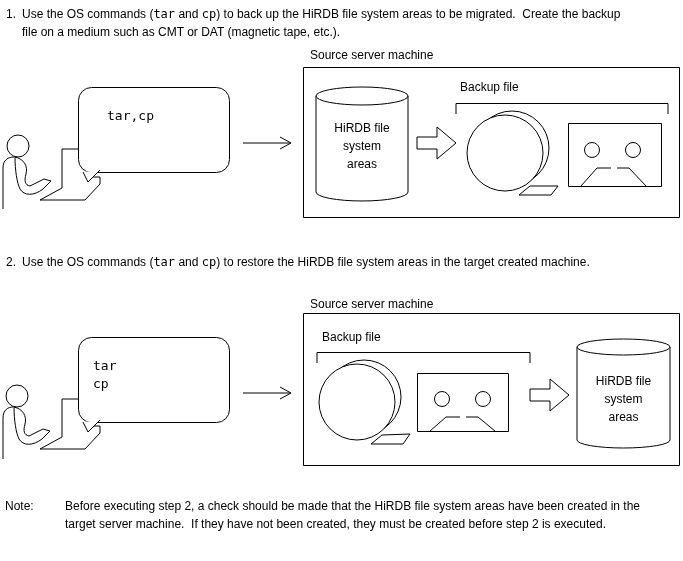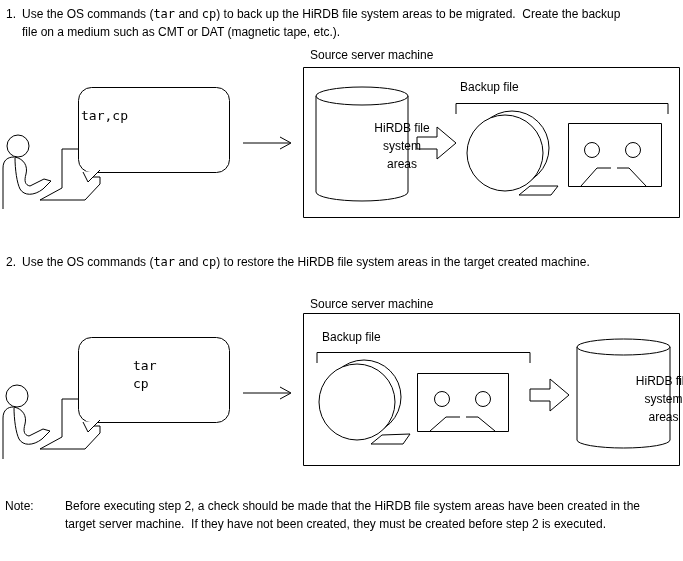--- a/index.html
+++ b/index.html
@@ -3,21 +3,21 @@
 <meta charset="utf-8">
 <style>
   html,body{margin:0;padding:0;background:#fff;}
   #canvas{
     position:relative;width:683px;height:561px;background:#ffffff;
     font-family:"Liberation Sans","DejaVu Sans",sans-serif;color:#000;overflow:hidden;
   }
   .abs{position:absolute;}
   .txt{font-size:12px;line-height:18px;color:#000;}
   .pre{white-space:pre-wrap;}
-  .preline{white-space:pre-line;padding-left:40px;}
+  .preline{white-space:pre-line;}
   .mono{font-family:"DejaVu Sans Mono","Liberation Mono",monospace;}
   .steprow{display:flex;align-items:flex-start;}
   .stepnum{width:16px;flex:0 0 16px;}
   .stepbody{width:612px;}
   .noterow{display:flex;align-items:flex-start;}
   .notelabel{width:43px;flex:0 0 43px;}
   .notebody{width:592px;margin-left:17px;}
   .ctr{text-align:center;}
   .bubbletext{font-size:13px;line-height:18px;}
   svg{position:absolute;left:0;top:0;}
@@ -97,21 +97,21 @@
     </g>
   </svg>
 
   <div class="abs txt steprow" style="left:6px;top:5px;">
     <span class="stepnum">1.</span>
     <span class="stepbody pre"><span>Use the OS commands (</span><span class="mono">tar</span><span> and </span><span class="mono">cp</span><span>) to back up the HiRDB file system areas to be migrated.  Create the backup file on a medium such as CMT or DAT (magnetic tape, etc.).</span></span>
   </div>
 
   <div class="abs txt" style="left:310px;top:46px;">Source server machine</div>
 
-  <div class="abs txt bubbletext mono" style="left:81px;top:107px;">tar,cp</div>
+  <div class="abs txt bubbletext mono" style="left:107px;top:107px;">tar,cp</div>
 
   <div class="abs txt ctr preline" style="left:316px;top:119px;width:92px;">HiRDB file
 system
 areas</div>
 
   <div class="abs txt" style="left:460px;top:78px;">Backup file</div>
 
   <div class="abs txt steprow" style="left:6px;top:253px;">
     <span class="stepnum">2.</span>
     <span class="stepbody pre"><span>Use the OS commands (</span><span class="mono">tar</span><span> and </span><span class="mono">cp</span><span>) to restore the HiRDB file system areas in the target created machine.</span></span>

